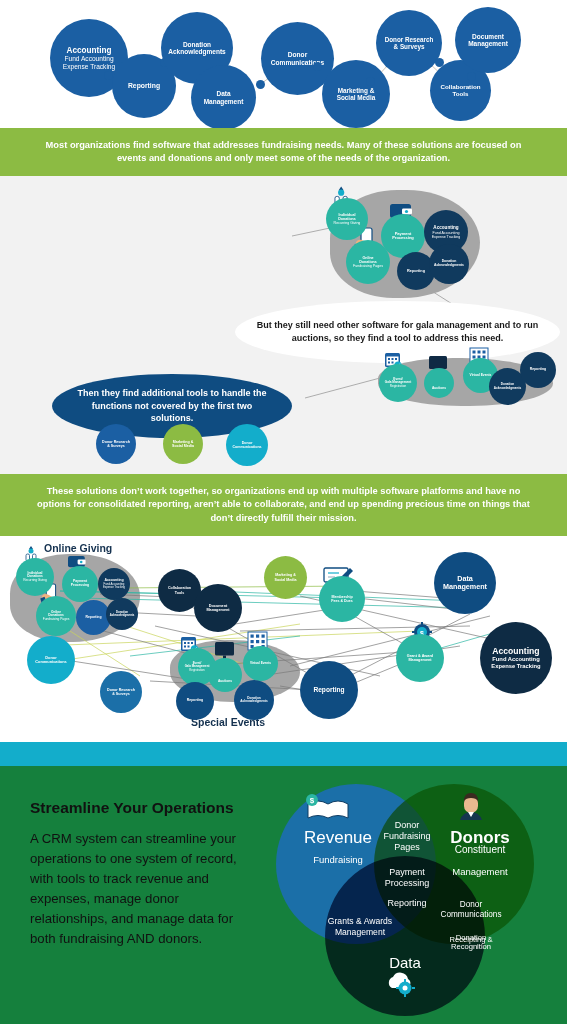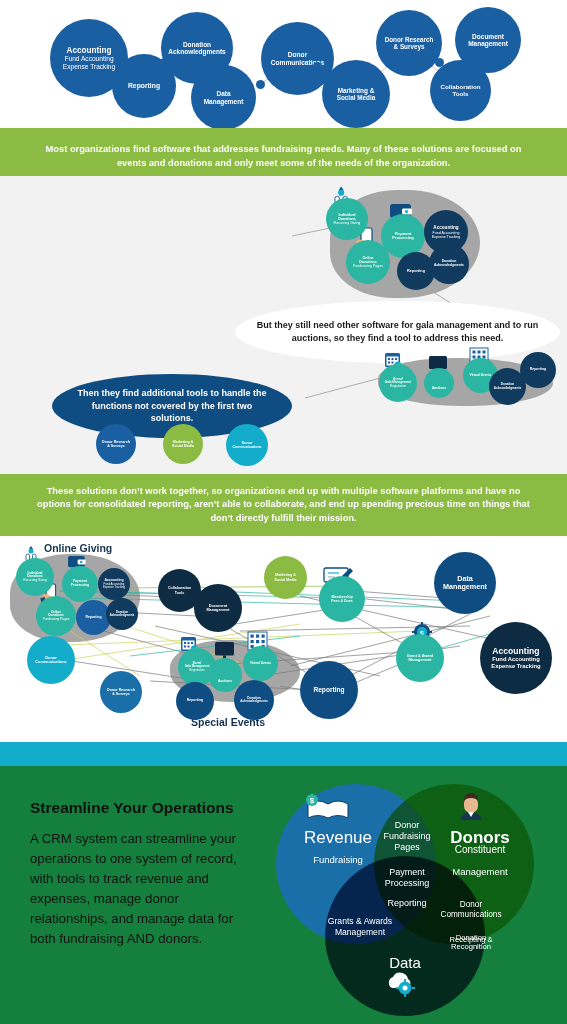--- a/index.html
+++ b/index.html
@@ -22,21 +22,21 @@
   #top-wave { top:0; height:128px; background:#fff; }
   #top-wave .node { background:#1B5FA3; }
   .dot { position:absolute; border-radius:50%; background:#1B5FA3; }
 
   
   .banner {
     background:#8CBB43; color:#fff; display:flex; align-items:center;
     justify-content:center; text-align:center; font-weight:bold; font-size:9.3px;
     line-height:1.45; padding:6px 34px;
   }
-  #banner1 { top:128px; height:48px;align-items:flex-end; }
+  #banner1 { top:128px; height:48px; }
   #banner2 { top:474px; height:62px; }
 
   
   #mid { top:176px; height:298px; background:#F2F2F2; }
 
   .ellipse {
     position:absolute; background:#0F4C81; border-radius:50%;
     display:flex; align-items:center; justify-content:center; text-align:center;
     color:#fff; font-weight:bold; line-height:1.42; padding:8px 18px;
   }

